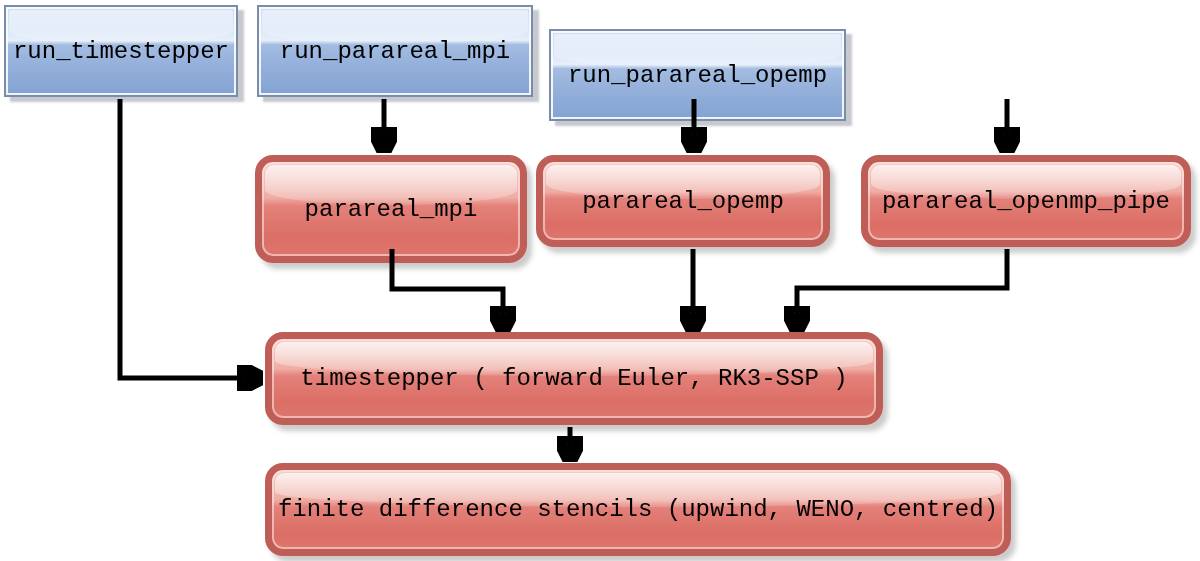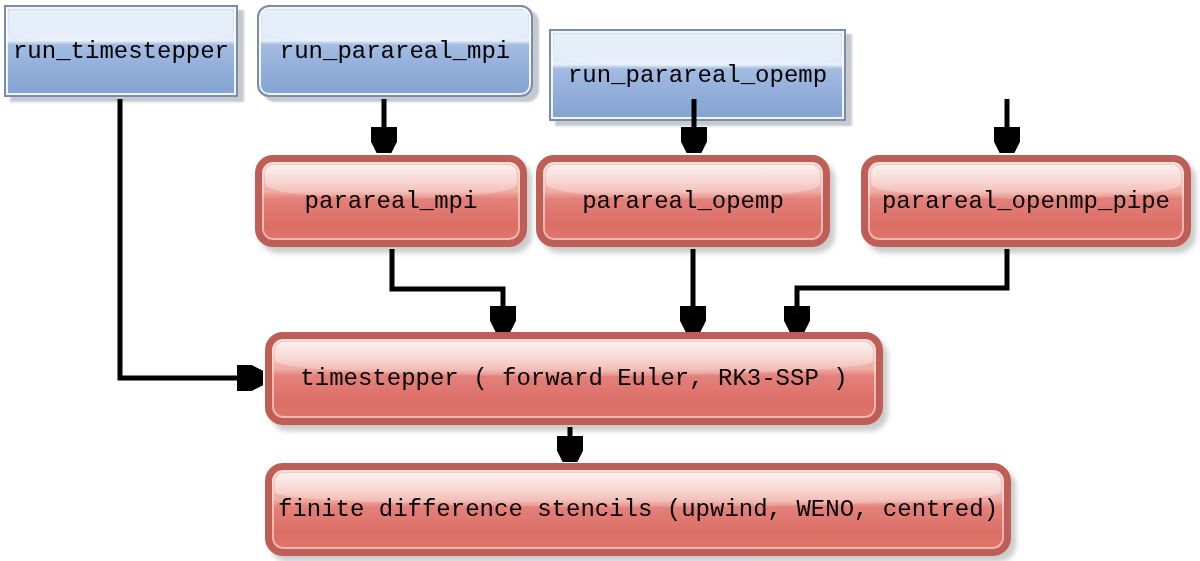--- a/index.html
+++ b/index.html
@@ -87,30 +87,30 @@
 </style>
 </head>
 <body>
 
 <div id="canvas">
 
   <div class="node blue-box" style="left:4px;   top:5px; width:234px; height:92px;">
     <span class="label">run_timestepper</span>
   </div>
 
-  <div class="node blue-box" style="left:257px; top:5px; width:276px; height:92px;border-radius:12px;">
+  <div class="node blue-box" style="left:257px; top:5px; width:276px; height:92px;">
     <span class="label">run_parareal_mpi</span>
   </div>
 
   <div class="node blue-box" style="left:549px; top:5px; width:297px; height:92px;margin-top:24px;">
     <span class="label">run_parareal_opemp</span>
   </div>
 
 
-  <div class="node red-box" style="left:255px; top:155px; width:272px; height:92px;">
+  <div class="node red-box" style="left:255px; top:155px; width:272px; height:108px;">
     <span class="label">parareal_mpi</span>
   </div>
 
   <div class="node red-box" style="left:536px; top:155px; width:294px; height:92px;">
     <span class="label">parareal_opemp</span>
   </div>
 
   <div class="node red-box" style="left:861px; top:155px; width:330px; height:92px;">
     <span class="label">parareal_openmp_pipe</span>
   </div>

